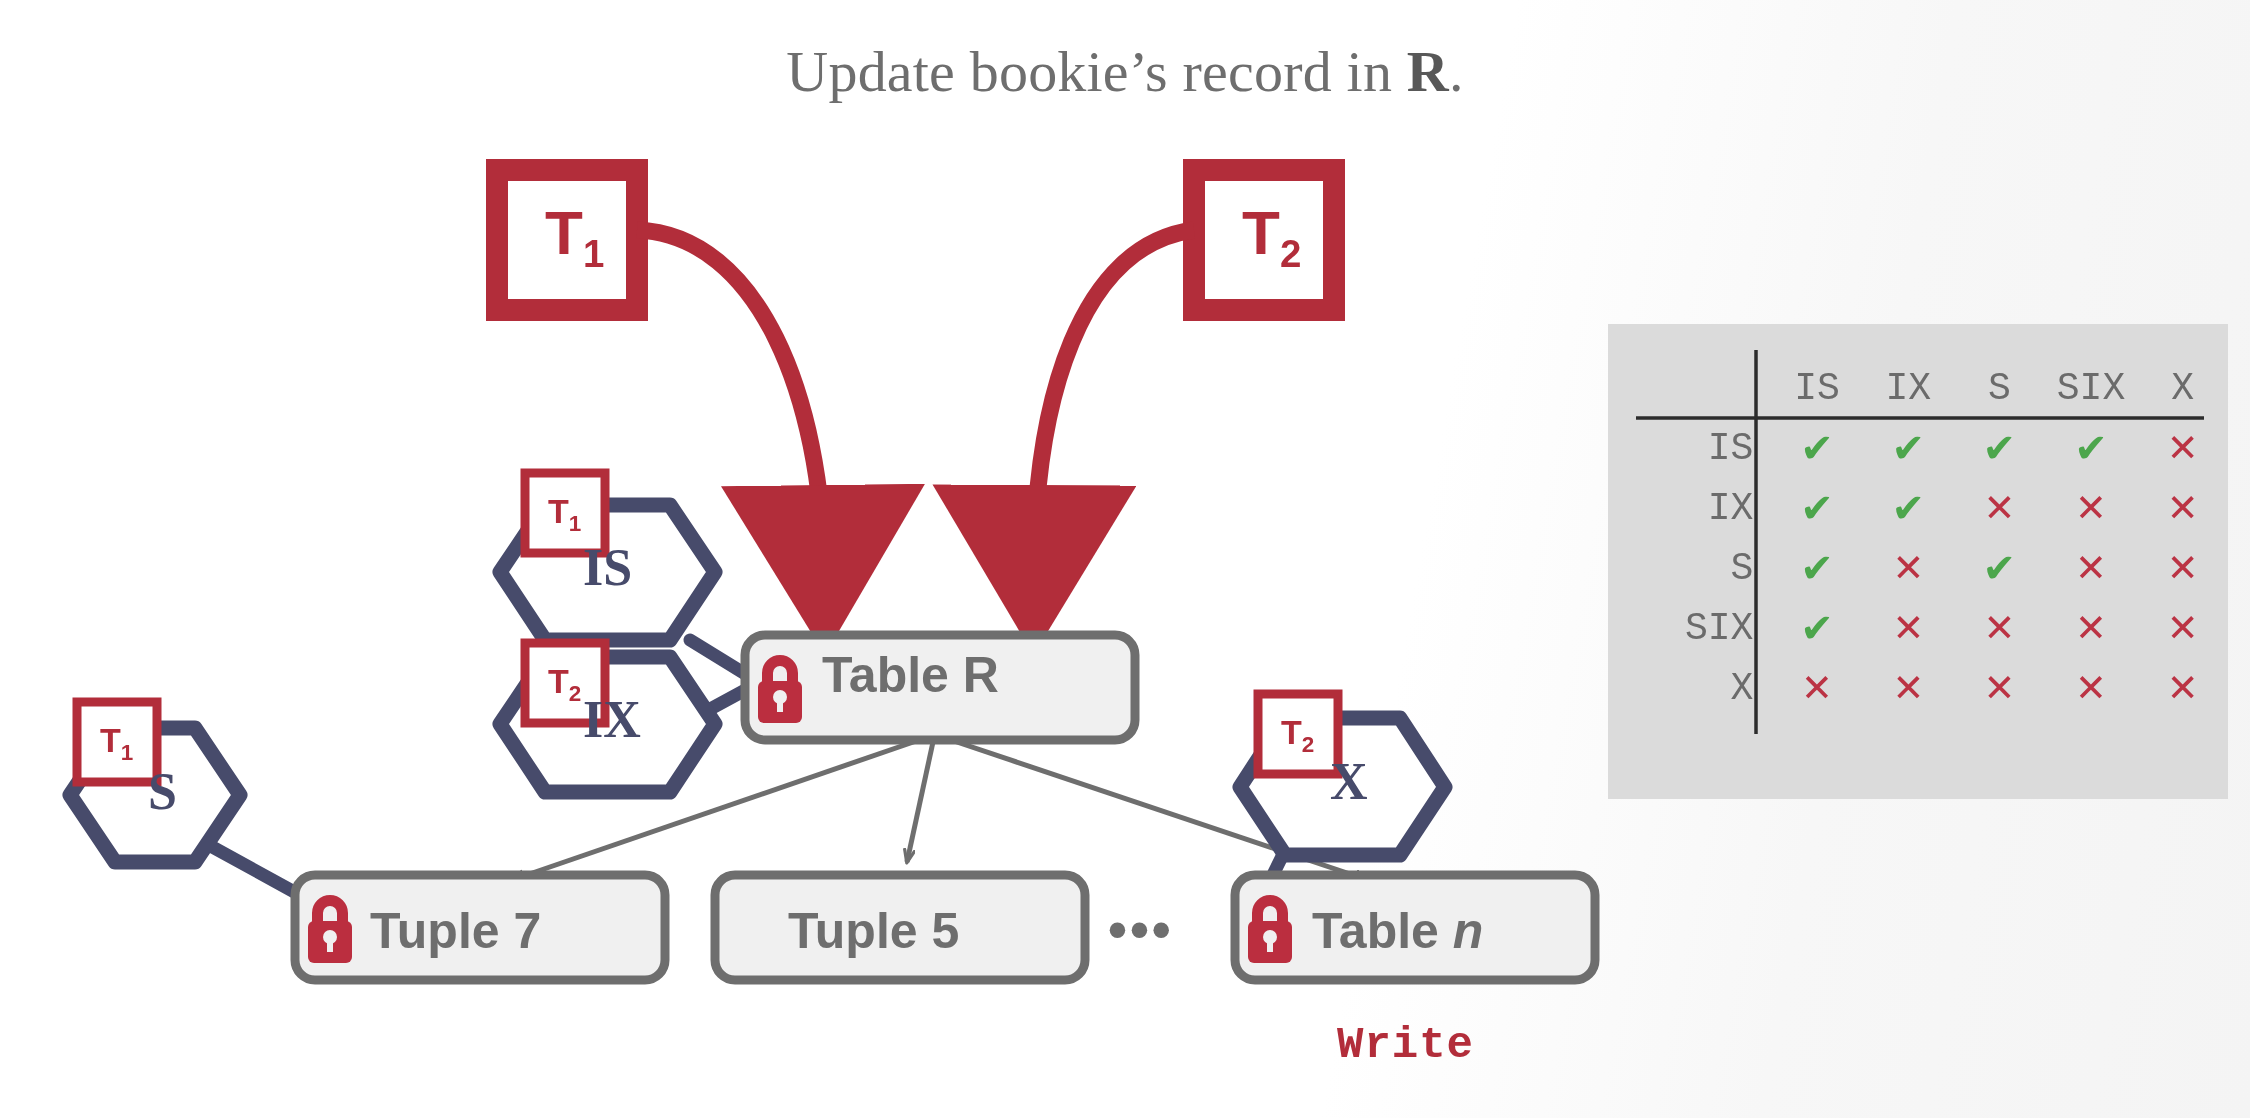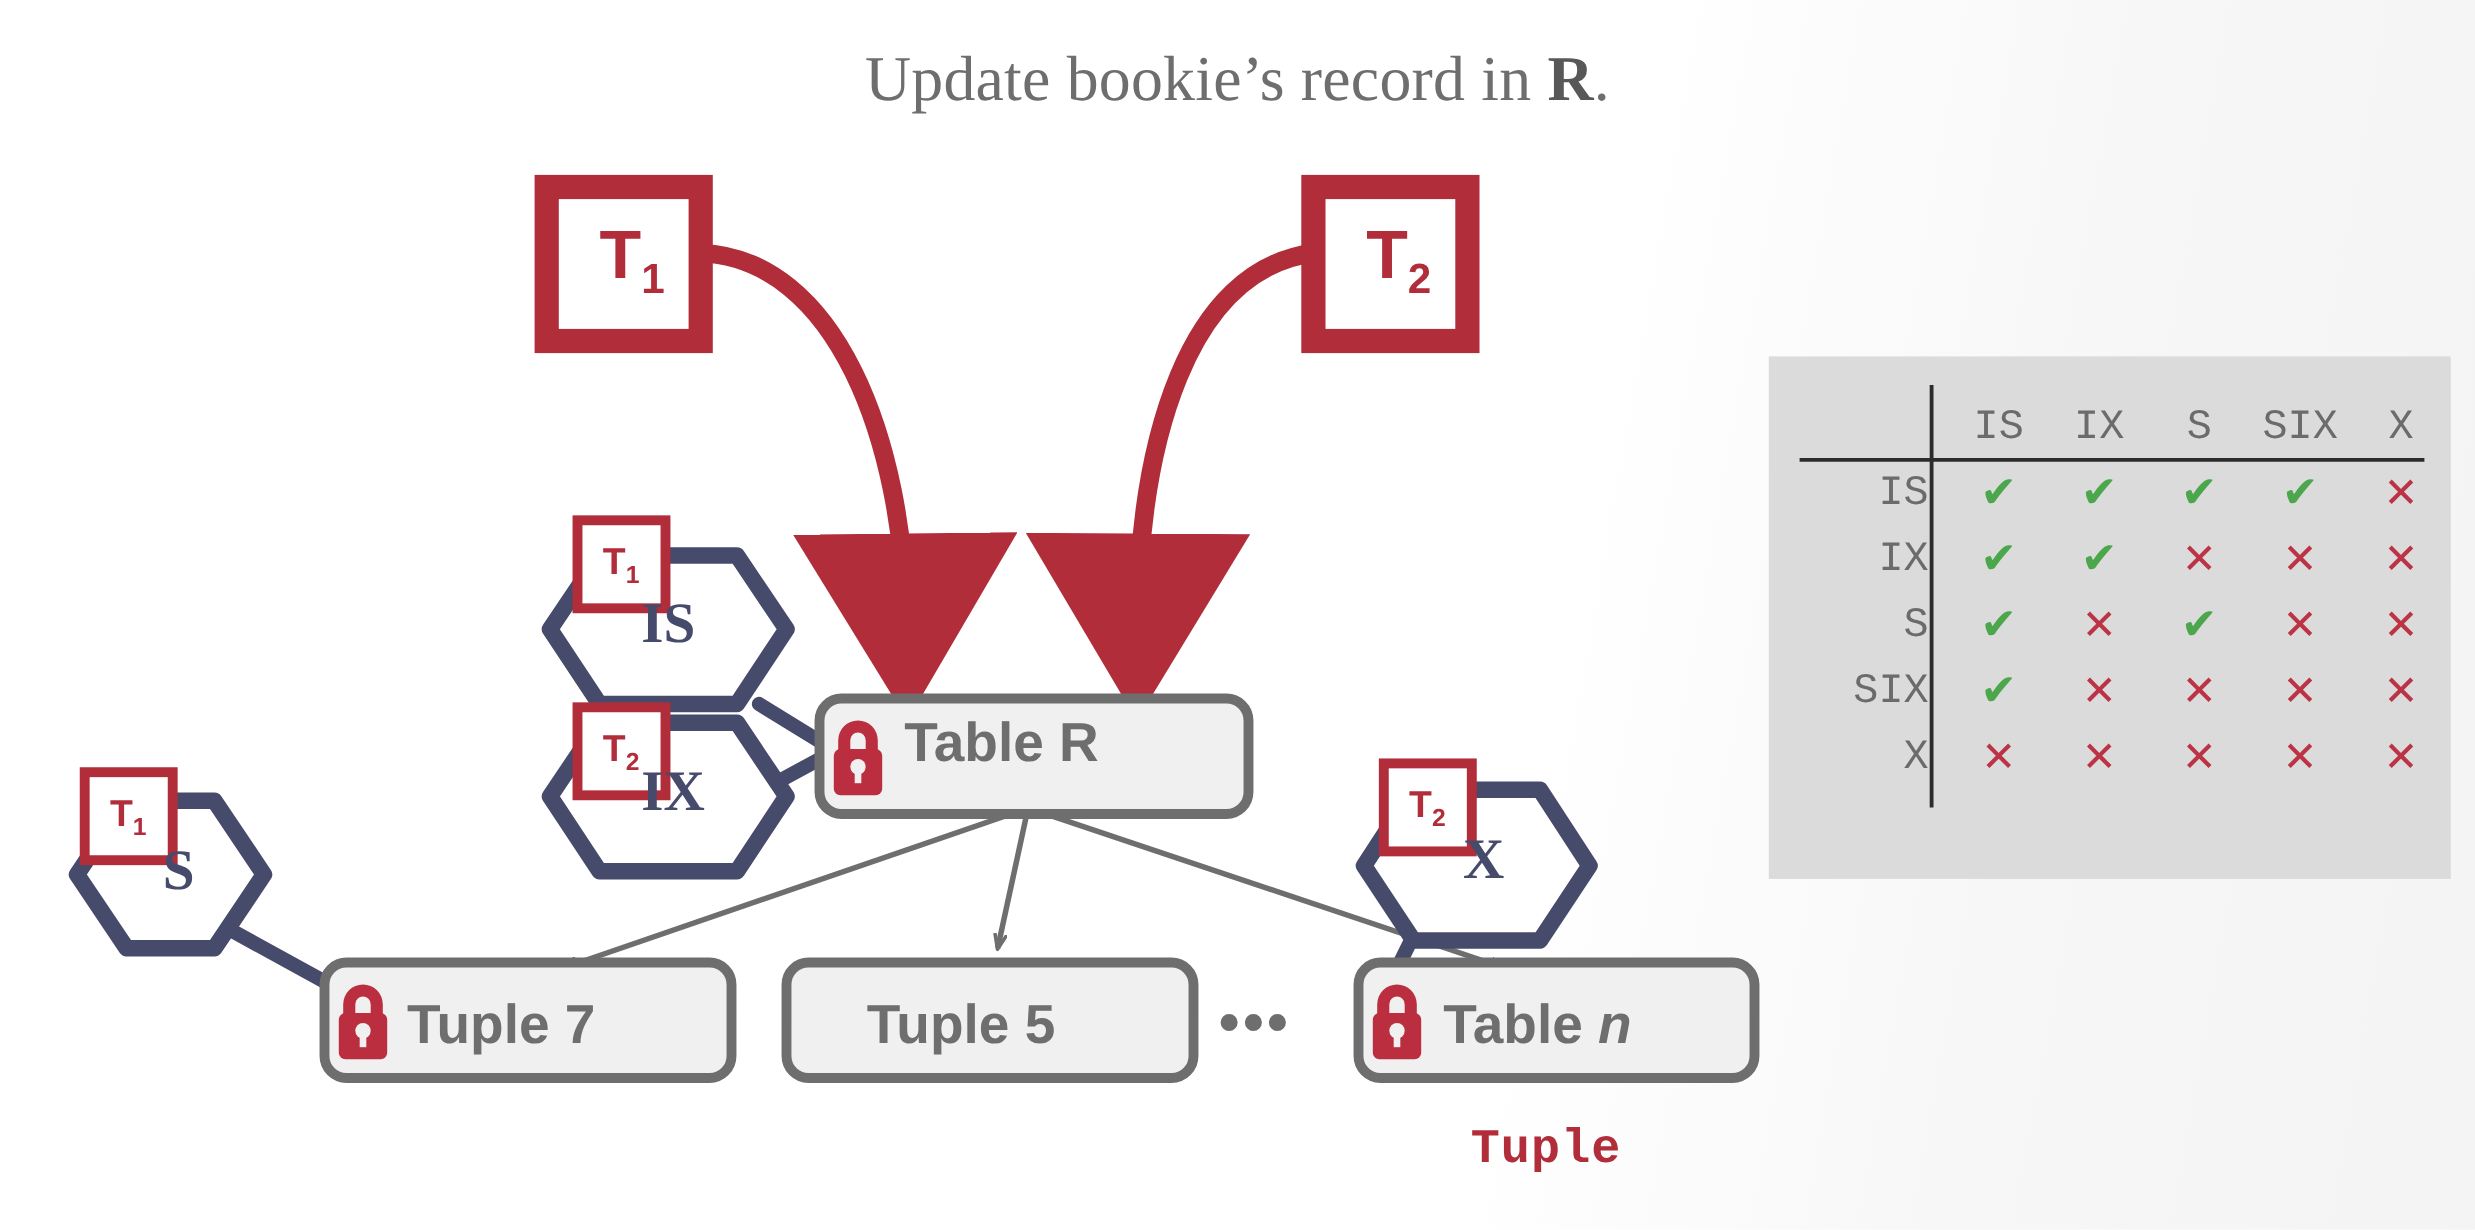--- a/index.html
+++ b/index.html
@@ -266,21 +266,21 @@
 
   <div class="node-label box-label" style="left:822px; top:646px;">Table R</div>
   <div class="node-label box-label" style="left:370px; top:902px;">Tuple 7</div>
   <div class="node-label box-label" style="left:788px; top:902px;">Tuple 5</div>
   <div class="node-label box-label" style="left:1312px; top:902px;">
     <span>Table </span><span class="tuple-n-italic">n</span>
   </div>
 
   <div id="ellipsis">•••</div>
 
-  <div id="write-label">Tuple</div>
+  <div id="write-label">Write</div>
 
   <div id="matrix-panel">
     <table id="matrix-table">
       <thead>
         <tr>
           <th class="corner"></th>
           <th class="colhead">IS</th>
           <th class="colhead">IX</th>
           <th class="colhead">S</th>
           <th class="colhead">SIX</th>

